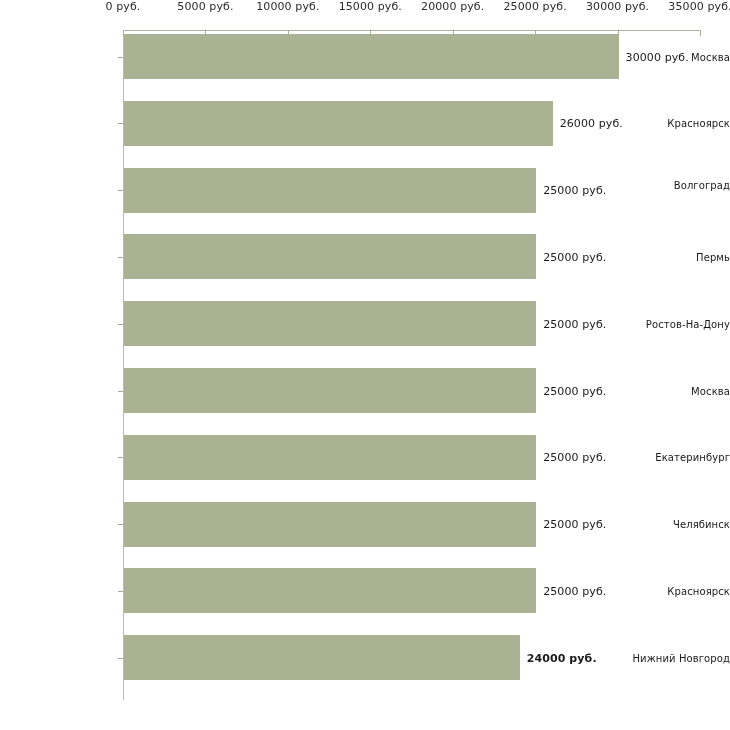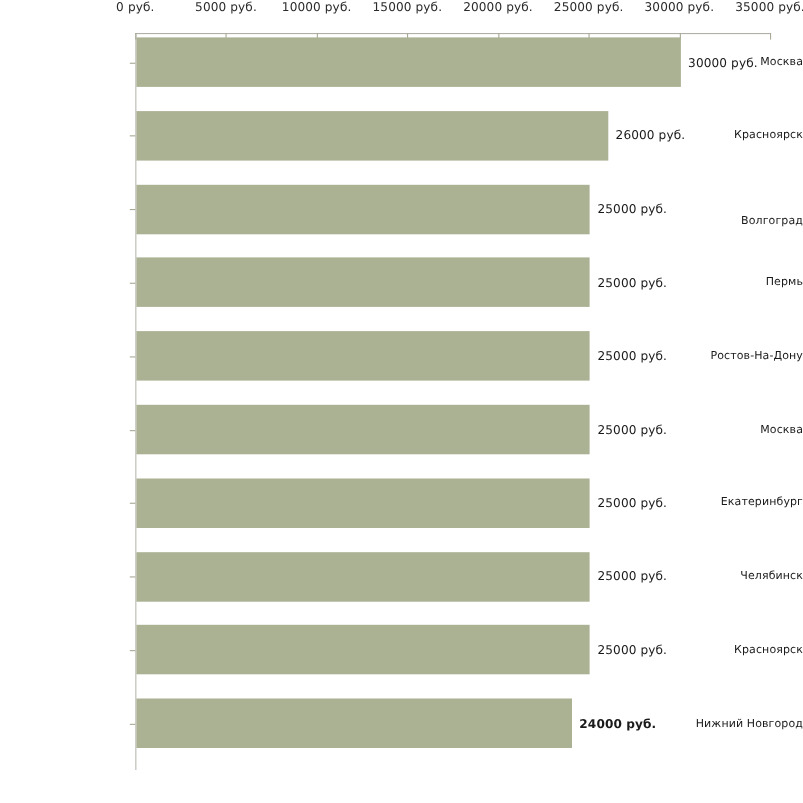--- a/index.html
+++ b/index.html
@@ -124,21 +124,21 @@
       <div class="y-tick" style="top: 324px;"></div>
       <div class="y-tick" style="top: 391px;"></div>
       <div class="y-tick" style="top: 457px;"></div>
       <div class="y-tick" style="top: 524px;"></div>
       <div class="y-tick" style="top: 591px;"></div>
       <div class="y-tick" style="top: 658px;"></div>
     </div>
   <div id="catlabels">
       <div class="cat-label" style="top: 56.5px;">Москва</div>
       <div class="cat-label" style="top: 123.3px;">Красноярск</div>
-      <div class="cat-label" style="top: 201px;">Волгоград</div>
+      <div class="cat-label" style="top: 185px;">Волгоград</div>
       <div class="cat-label" style="top: 256.9px;">Пермь</div>
       <div class="cat-label" style="top: 323.7px;">Ростов-На-Дону</div>
       <div class="cat-label" style="top: 390.5px;">Москва</div>
       <div class="cat-label" style="top: 457.3px;">Екатеринбург</div>
       <div class="cat-label" style="top: 524.1px;">Челябинск</div>
       <div class="cat-label" style="top: 590.9px;">Красноярск</div>
       <div class="cat-label" style="top: 657.7px;">Нижний Новгород</div>
     </div>
   <div id="bars">
       <div class="bar" title="Москва: 30000 руб." style="top: 34px; height: 45px; width: 494.571px; background: rgb(171, 178, 148);"></div>

